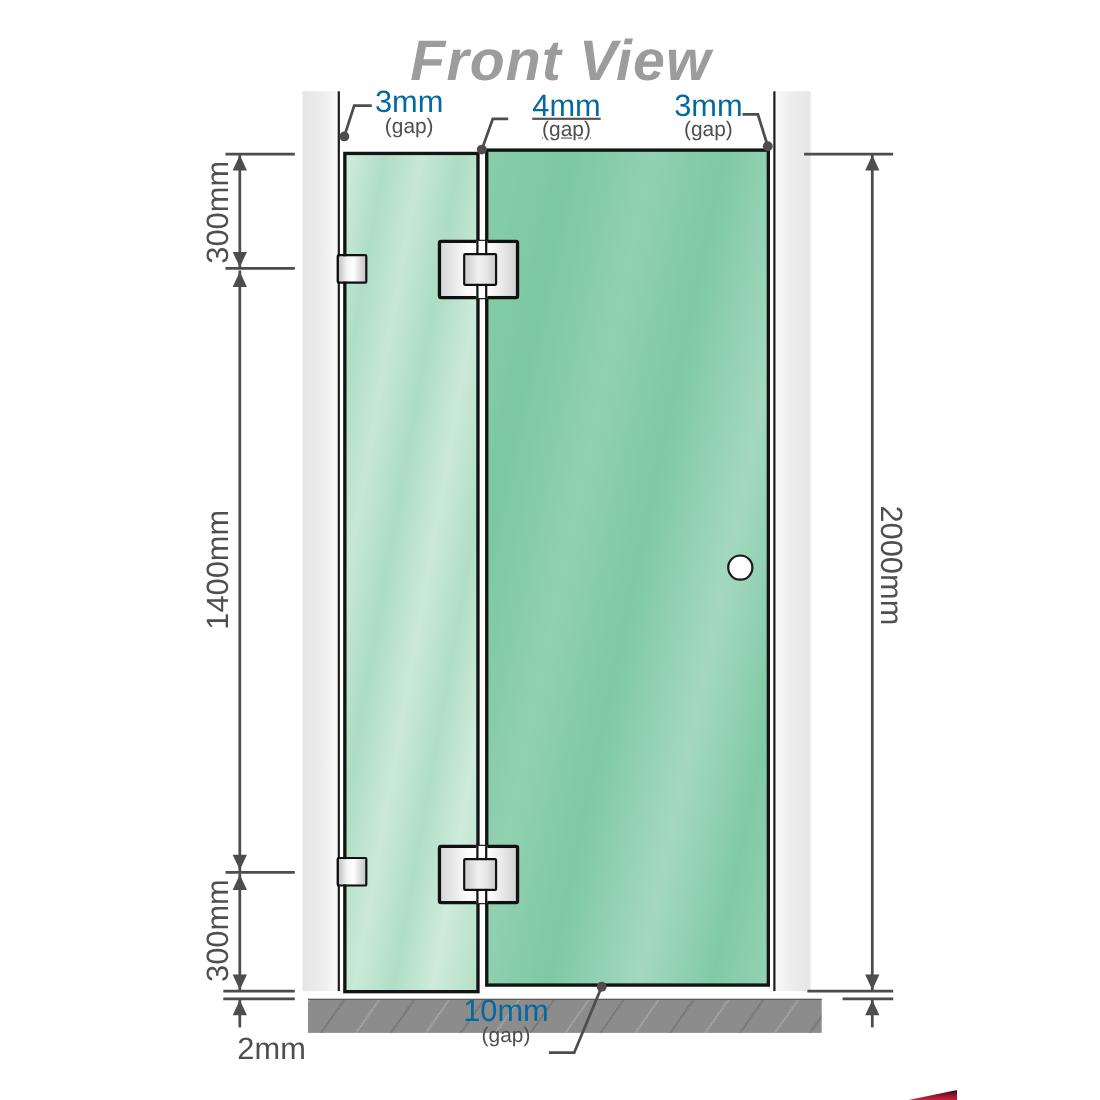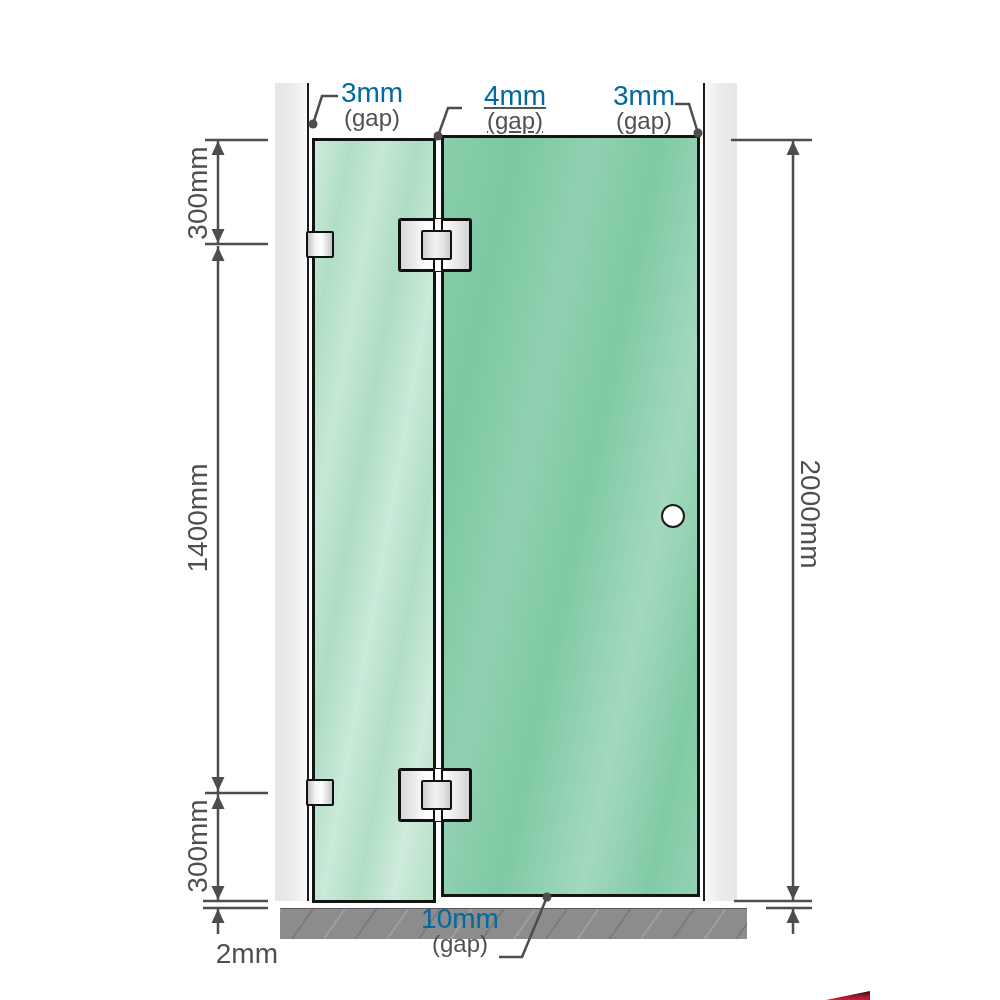--- a/index.html
+++ b/index.html
@@ -69,36 +69,37 @@
     background:linear-gradient(90deg,#cfcfcf 0%,#f1f1f1 45%,#e3e3e3 75%,#cccccc 100%);}
   .hinge-inner.top{top:230px;} .hinge-inner.bottom{top:780px;}
   .stub{left:433px;width:10px;height:13px;box-sizing:border-box;background:#ffffff;border-left:2px solid #111;border-right:2px solid #111;}
 
   
   .dim-label{font-size:28px;color:#4f4f4f;white-space:nowrap;text-align:center;line-height:1;}
   .rot-ccw{transform:rotate(-90deg);}
   .rot-cw{transform:rotate(90deg);}
   .gap-label{text-align:center;line-height:1;}
   .gap-label .val{font-size:28px;color:#0369a1;}
-  .gap-label .sub{font-size:24px;color:#4f4f4f;margin-top:-1px;}
+  .gap-label .sub{font-size:19px;color:#4f4f4f;margin-top:-1px;}
 
   svg.overlay{left:0;top:0;pointer-events:none;}
 
   
   .logo-fragment{
     left:826px;top:991px;width:44px;height:9px;
     clip-path:polygon(0 100%, 100% 0, 100% 100%);
     background:linear-gradient(180deg,#2b0d12 0%,#a01830 60%,#c2203a 100%);
   }
 </style>
 </head>
 <body>
 
 <div class="canvas">
 
+  <div class="abs title">Front View</div>
 
   <div class="abs wall wall-left"></div>
   <div class="abs wall wall-right"></div>
   <div class="abs panel panel-fixed"></div>
   <div class="abs panel panel-door"></div>
   <div class="abs handle"></div>
   <div class="abs floor"></div>
 
   <div class="abs bracket bracket-top metal"></div>
   <div class="abs bracket bracket-bottom metal"></div>

